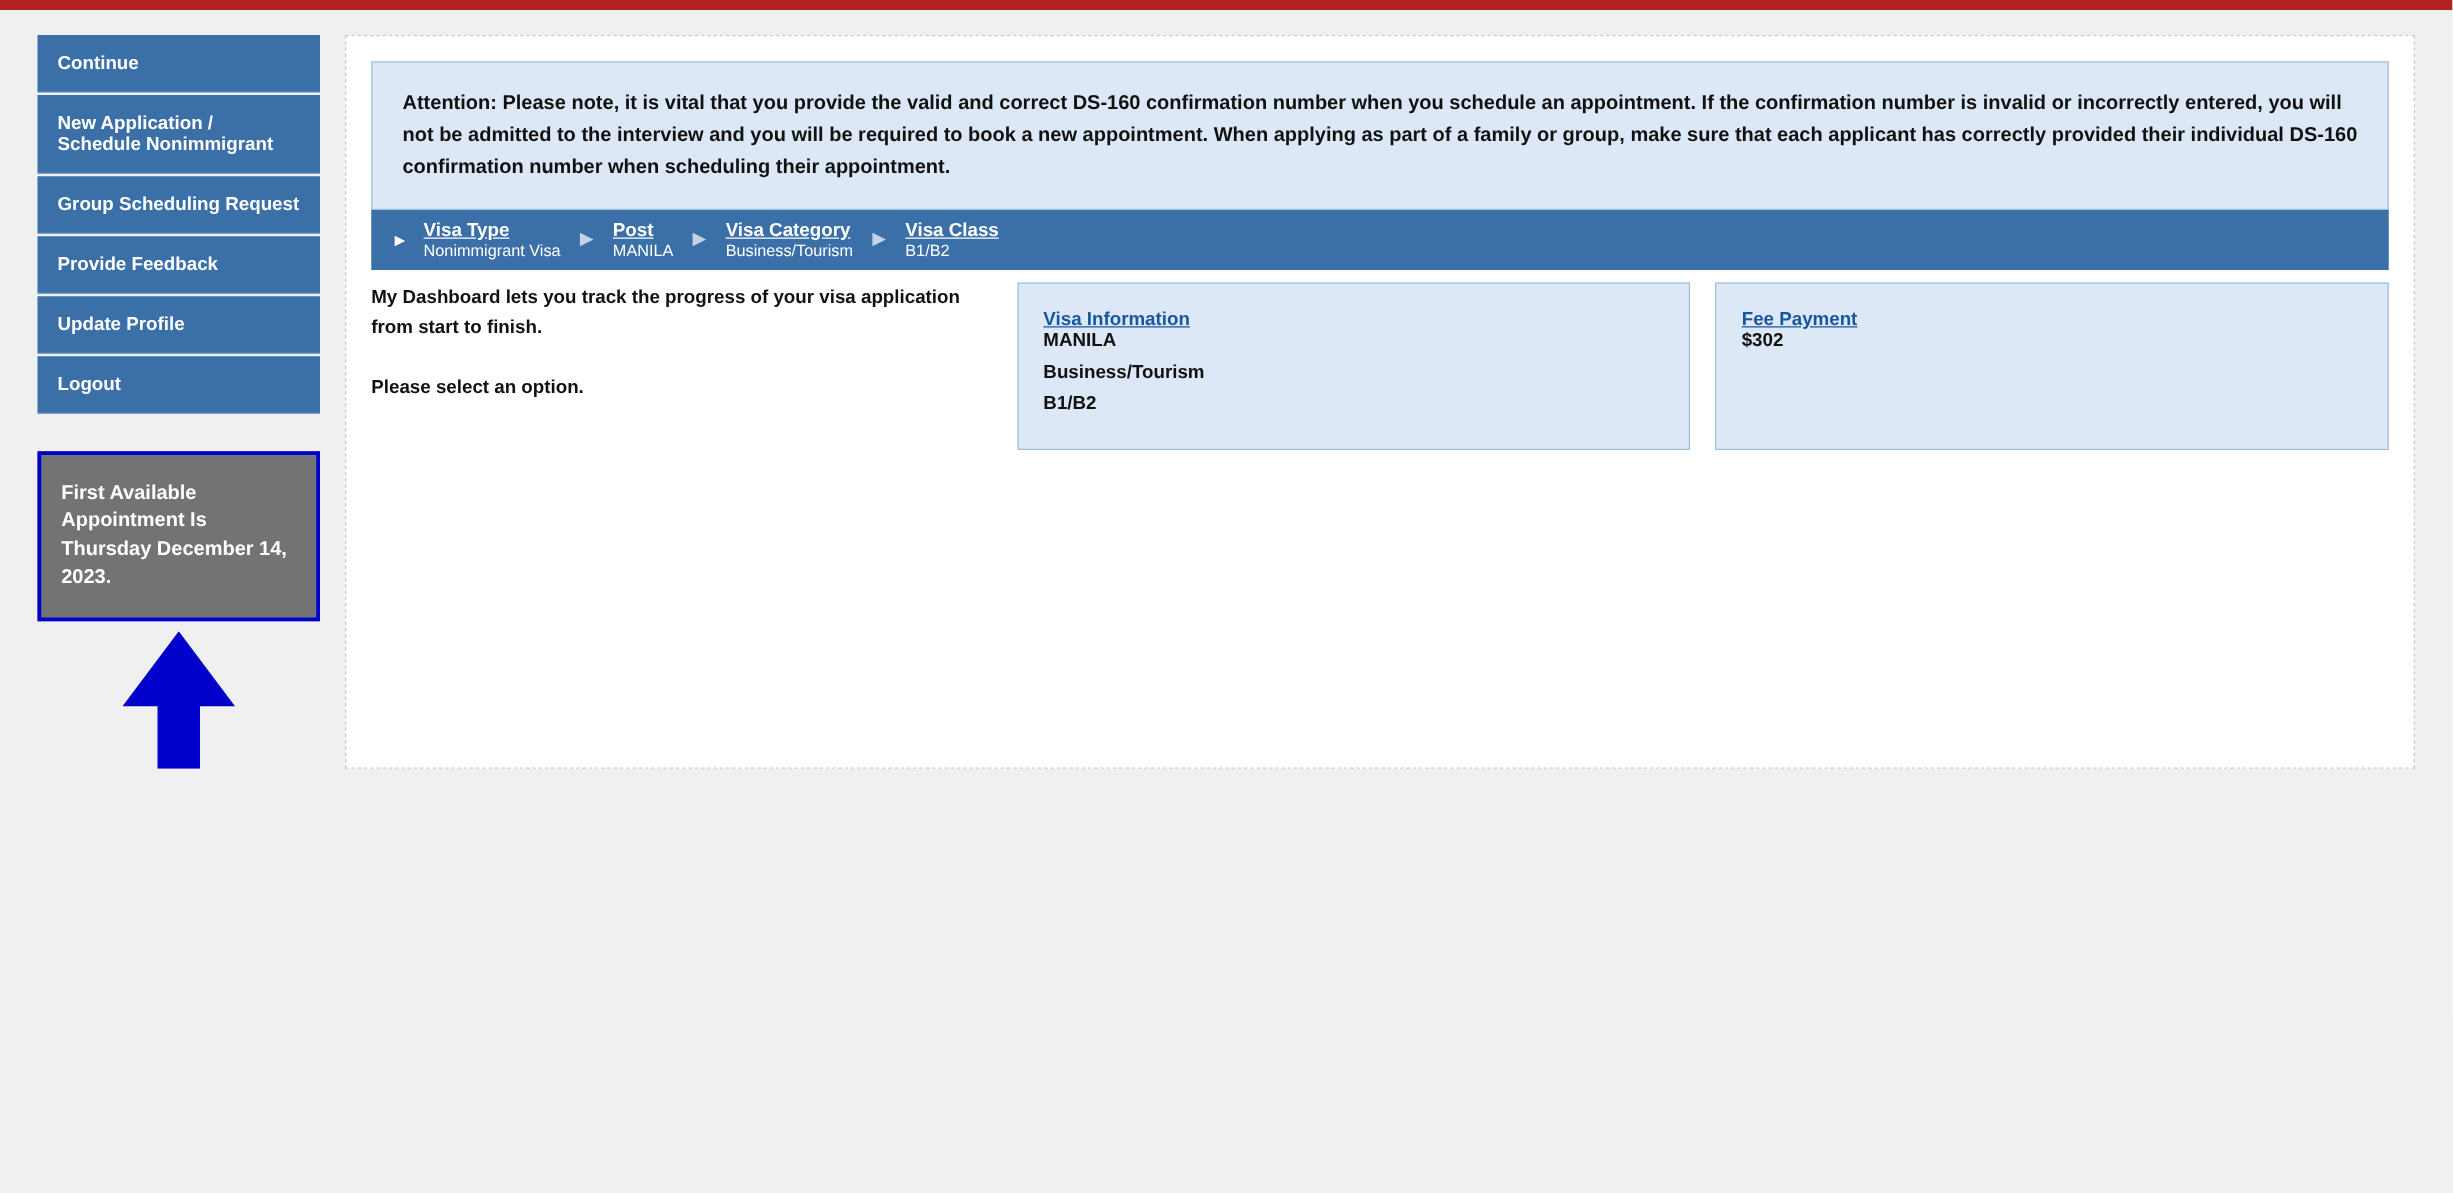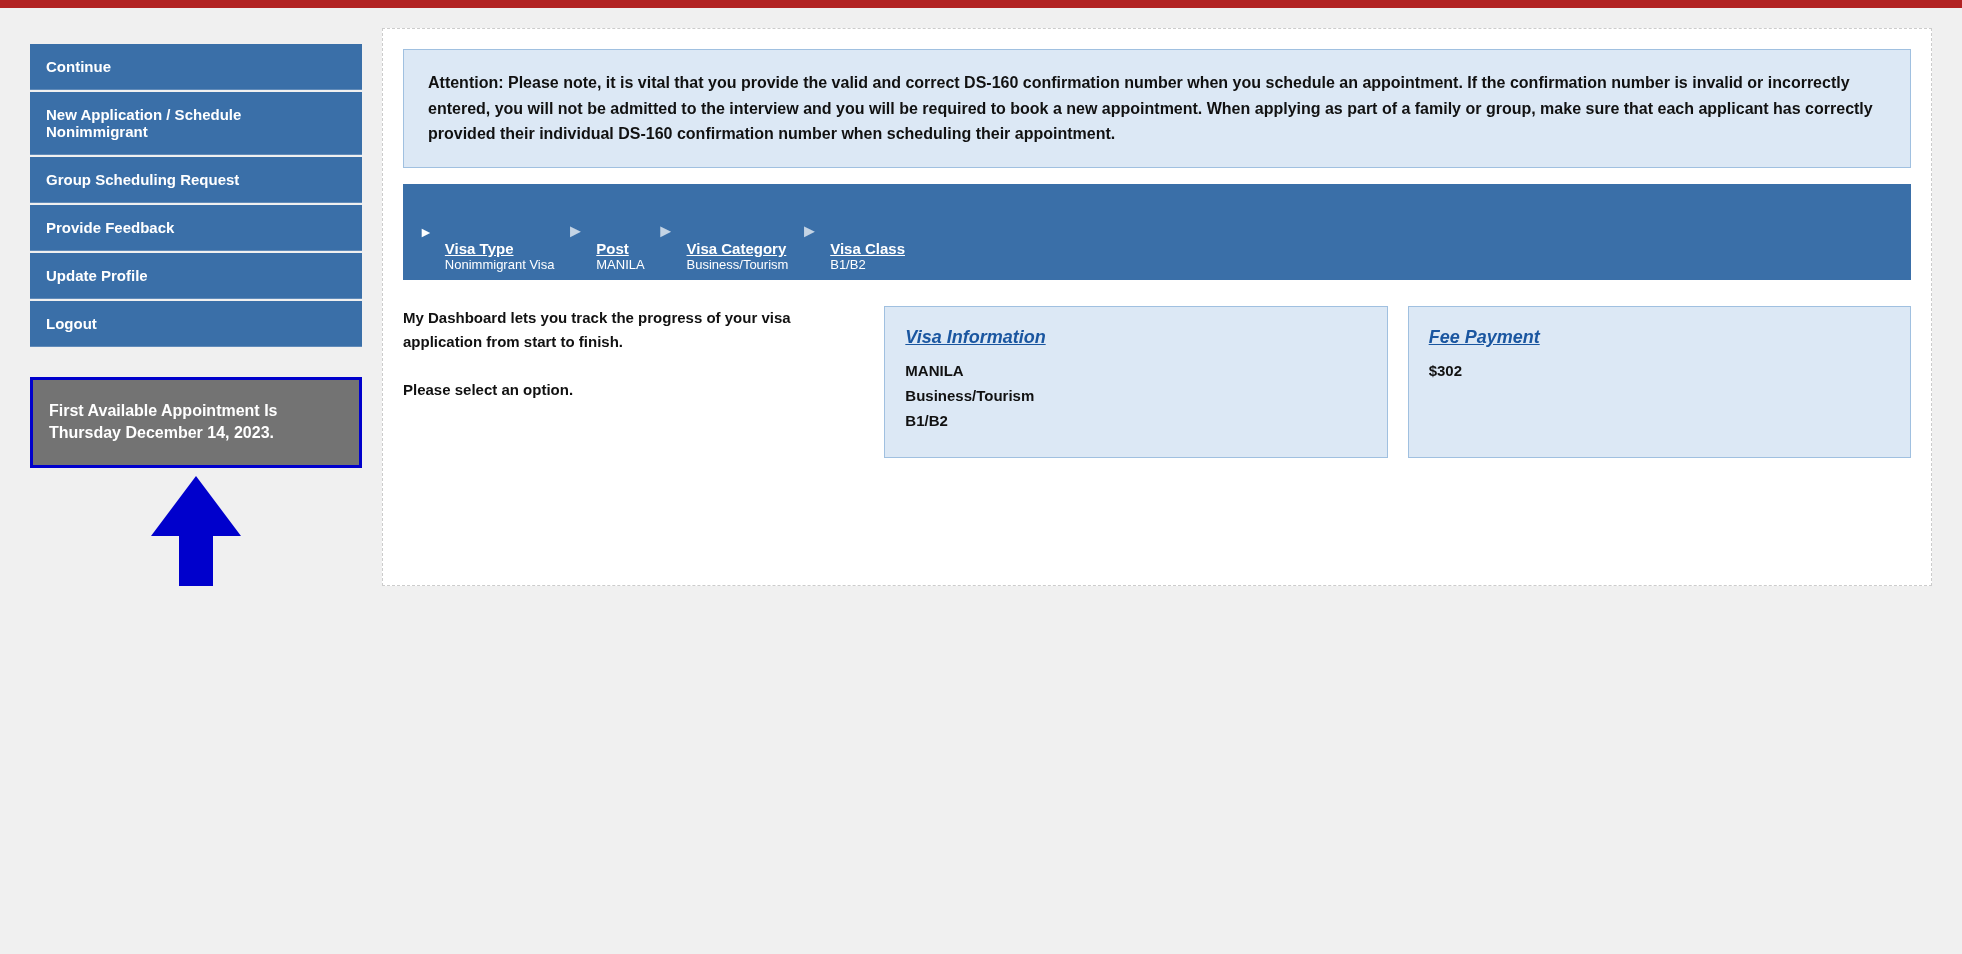--- a/index.html
+++ b/index.html
@@ -14,26 +14,25 @@
       width: 100%;
     }
     .main-layout {
       display: flex;
       padding: 20px 30px;
       gap: 20px;
       max-width: 1962px;
     }
     
     .sidebar {
-      width: 332px;
+      width: 226px;
       flex-shrink: 0;
       display: flex;
       flex-direction: column;
       gap: 0;
-      margin-top: 16px;
     }
     .sidebar-nav {
       display: flex;
       flex-direction: column;
       gap: 2px;
     }
     .sidebar-item {
       background: #3a6fa8;
       color: white;
       font-weight: bold;
@@ -50,21 +49,20 @@
       color: white;
       font-weight: bold;
       font-size: 16px;
       line-height: 1.4;
     }
     
     .content {
       flex: 1;
       display: flex;
       flex-direction: column;
-      gap: 16px;
       border: 1px dashed #ccc;
       padding: 20px;
       background: white;
     }
     
     .attention-box {
       background: #dce8f5;
       border: 1px solid #a0c0e0;
       padding: 20px 24px;
       font-size: 16px;
@@ -87,21 +85,20 @@
       color: white;
     }
     .progress-step-inner {
       display: flex;
       flex-direction: column;
     }
     .step-label {
       font-weight: bold;
       font-size: 15px;
       text-decoration: underline;
-      margin-top: 48px;
     }
     .step-value {
       font-size: 13px;
     }
     .step-arrow {
       color: white;
       font-size: 18px;
       margin: 0 12px;
       opacity: 0.7;
     }
@@ -129,25 +126,24 @@
     .dashboard-card {
       background: #dce8f5;
       border: 1px solid #a0c0e0;
       padding: 20px;
       min-width: 200px;
       flex: 1;
     }
     .card-title {
       color: #1a56a0;
       font-weight: bold;
-      font-size: 18px;
+      font-size: 15px;
       text-decoration: underline;
-      margin-bottom: 14px;
+      margin-bottom: 0;
       cursor: pointer;
-      font-style: italic;
     }
     .card-value {
       font-weight: bold;
       font-size: 15px;
       color: #111;
       margin-bottom: 8px;
     }
     
     .arrow-svg-container {
       display: flex;

